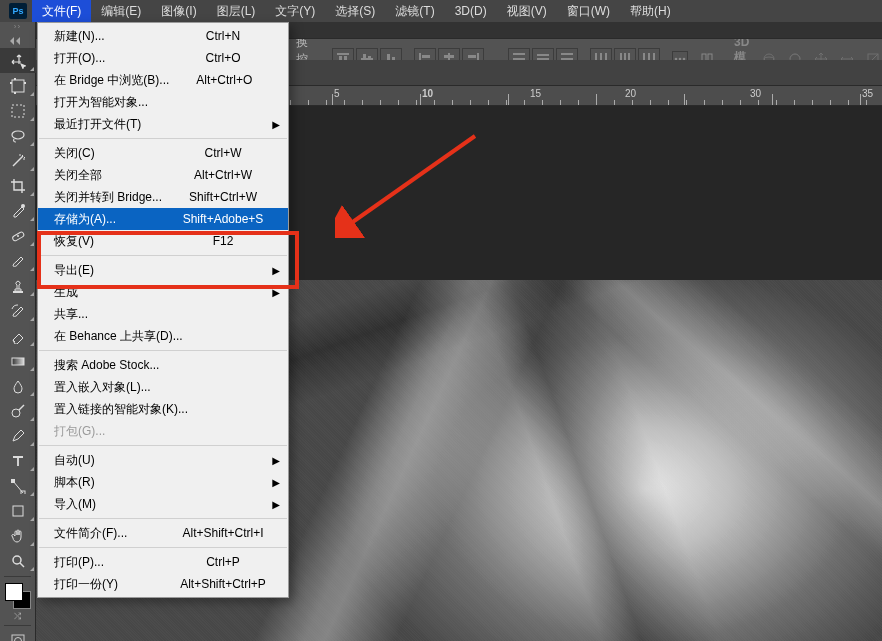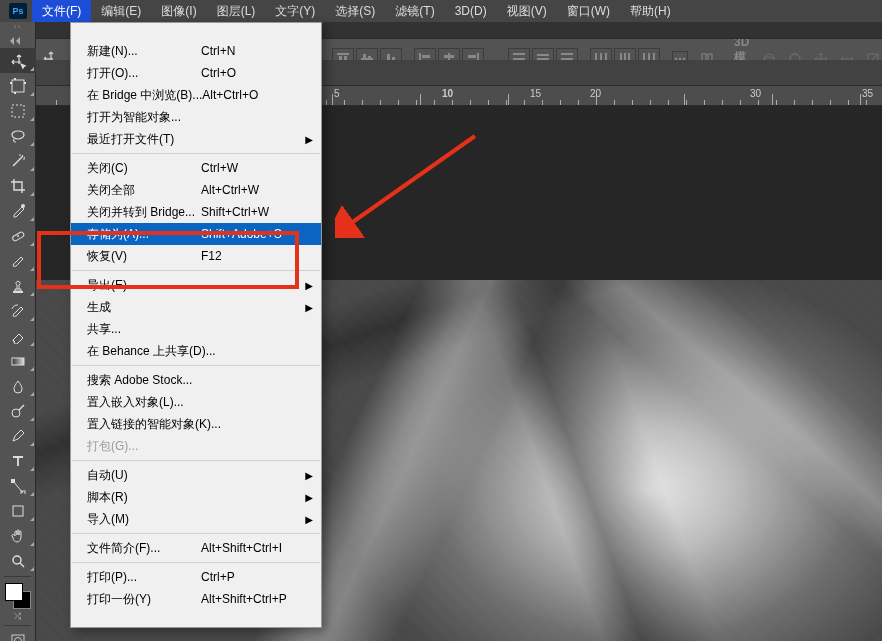--- a/index.html
+++ b/index.html
@@ -59,25 +59,25 @@
         linear-gradient(115deg, transparent 38%, rgba(255,255,255,.28) 43%, rgba(255,255,255,.32) 45%, transparent 52%),
         linear-gradient(70deg, transparent 58%, rgba(0,0,0,.35) 62%, transparent 70%),
         linear-gradient(160deg, transparent 20%, rgba(0,0,0,.3) 26%, transparent 33%),
         linear-gradient(40deg, transparent 74%, rgba(255,255,255,.25) 79%, transparent 86%);
   }
   .fabric::after { content:""; position:absolute; inset:0;
       background-image: repeating-linear-gradient(45deg, rgba(255,255,255,.018) 0 1px, transparent 1px 2px);
   }
 
   
-  .menu { position:absolute; left:37px; top:22px; width:252px; background:#f0f0f0; color:#000; border:1px solid #9a9a9a; box-shadow:4px 4px 10px rgba(0,0,0,.35); padding:17px 0;margin-left:33px; }
+  .menu { position:absolute; left:37px; top:22px; width:252px; background:#f0f0f0; color:#000; border:1px solid #9a9a9a; box-shadow:4px 4px 10px rgba(0,0,0,.35); padding:2px 0; }
   .menu .row { height:22px; display:flex; align-items:center; padding:0 10px 0 16px; font-size:12px; cursor:pointer; position:relative; }
   .menu .row.highlight { background:#0a64c2; color:#fff; }
   .menu .row .lbl { flex:1; white-space:nowrap; }
-  .menu .row .sc { text-align:left; min-width:110px; }
+  .menu .row .sc { text-align:center; min-width:110px; }
   .menu .row .sub-arrow { position:absolute; right:8px; font-size:10px; }
   .menu .row.disabled { color:#9a9a9a; cursor:default; }
   .menu .sep { height:1px; background:#d0d0d0; margin:3px 1px; }
 
   
   .red-box { position:absolute; left:37px; top:231px; width:262px; height:58px; border:4px solid #e53119; pointer-events:none; }
   .red-arrow { position:absolute; left:335px; top:128px; width:150px; height:110px; pointer-events:none; }
 
 </style>
 </head>
@@ -299,25 +299,25 @@
       <div class="tick" style="left: 722px;"></div>
       <div class="tick" style="left: 740px;"></div>
       <div class="tick" style="left: 758px;"></div>
       <div class="tick" style="left: 776px;"></div>
       <div class="tick" style="left: 794px;"></div>
       <div class="tick" style="left: 812px;"></div>
       <div class="tick" style="left: 830px;"></div>
       <div class="tick" style="left: 296px; height: 12px;"></div>
       <div class="lbl" style="left: 298px;">5</div>
       <div class="tick" style="left: 384px; height: 12px;"></div>
-      <div class="lbl" style="left: 406px; font-weight: bold;">10</div>
+      <div class="lbl" style="left: 386px; font-weight: bold;">10</div>
       <div class="tick" style="left: 472px; height: 12px;"></div>
       <div class="lbl" style="left: 474px; margin-left: 20px;">15</div>
       <div class="tick" style="left: 560px; height: 12px;"></div>
-      <div class="lbl" style="left: 554px;">20</div>
+      <div class="lbl" style="left: 589px;">20</div>
       <div class="tick" style="left: 648px; height: 12px;"></div>
       <div class="lbl" style="left: 650px; margin-top: 44px;">25</div>
       <div class="tick" style="left: 736px; height: 12px;"></div>
       <div class="lbl" style="left: 714px;">30</div>
       <div class="tick" style="left: 824px; height: 12px;"></div>
       <div class="lbl" style="left: 826px;">35</div>
     </div>
 </div>
 
 <div class="tools">

